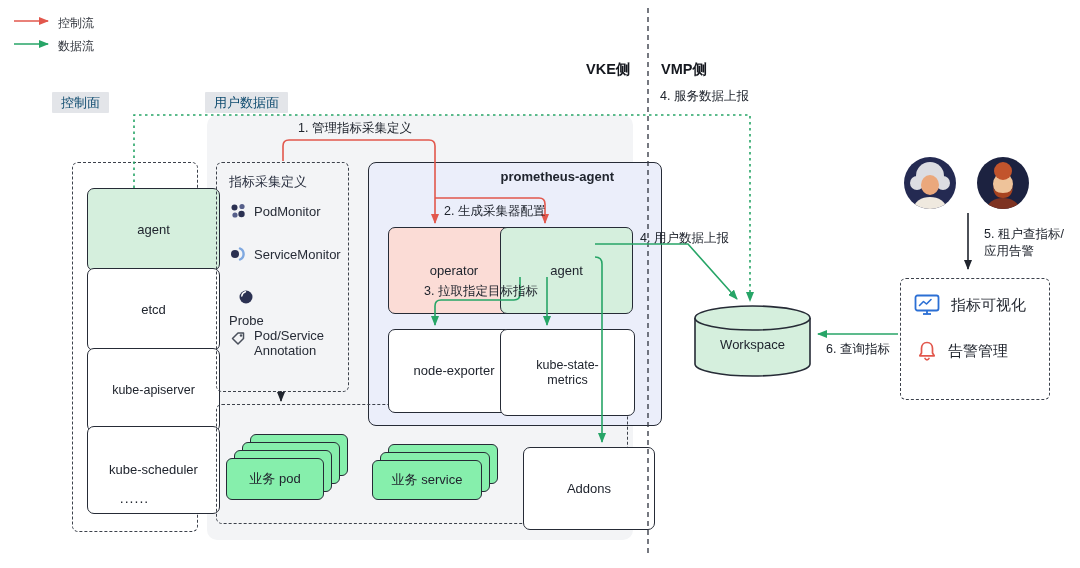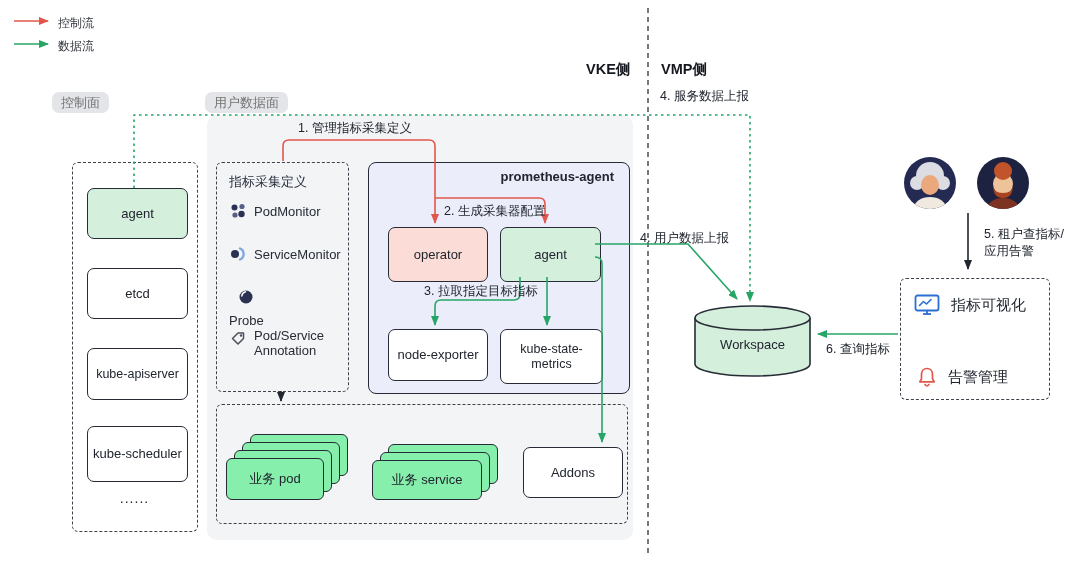--- a/index.html
+++ b/index.html
@@ -1,25 +1,25 @@
 <!DOCTYPE html>
 <html><head>
 <meta charset="utf-8">
 <style>
   html,body{margin:0;padding:0;background:#ffffff;font-family:"Liberation Sans",sans-serif;}
   .canvas{position:relative;width:1080px;height:568px;background:#fff;overflow:hidden;color:#20252e;}
   .panel{position:absolute;background:#f3f4f6;border-radius:10px;}
   .node{position:absolute;display:flex;align-items:center;justify-content:center;text-align:center;
         border:1.5px solid #262b36;border-radius:7px;background:#fff;font-size:13px;line-height:1.2;
-        color:#20252e;padding:2px;overflow-wrap:break-word;}
+        color:#20252e;padding:18px;overflow-wrap:break-word;}
   .node.green{background:#d5efdd;}
   .node.red{background:#fbdcd6;}
   .node.small{font-size:12.5px;}
   .dashed{position:absolute;border:1.6px dashed #3c414b;border-radius:6px;}
-  .tag{position:absolute;background:#e3e5e9;color:#737373;font-size:13px;padding:4px 9px;border-radius:7px;line-height:1;}
+  .tag{position:absolute;background:#e3e5e9;color:#0c4a6e;font-size:13px;padding:4px 9px;border-radius:1px;line-height:1;}
   .side-label{position:absolute;font-weight:bold;font-size:14.5px;color:#15181f;}
   .flow-label{position:absolute;font-size:12.5px;color:#20252e;white-space:nowrap;z-index:7;}
   .flow-label span{display:block;}
   .legend-label{position:absolute;font-size:12px;color:#33373f;}
   .def-title{position:absolute;font-size:13px;color:#2a3040;}
   .defrow{position:absolute;display:flex;align-items:center;gap:7px;font-size:13px;color:#262b36;}
   .defrow.wrap{align-items:flex-start;white-space:normal;width:106px;}
   .defrow.wrap svg{margin-top:2px;flex:none;}
   .pa-title{position:absolute;font-weight:bold;font-size:13px;color:#20252e;text-align:right;z-index:3;}
   .stack{position:absolute;border:1.5px solid #262b36;border-radius:6px;background:#86efac;
@@ -141,21 +141,21 @@
   <div class="dashed" style="left:900px;top:278px;width:148px;height:120px;"></div>
   <div class="ops-row" style="left:914px;top:294px;">
     <svg width="26" height="22" viewBox="0 0 26 22">
       <rect x="1.5" y="1.5" width="23" height="15" rx="2" fill="#fff" stroke="#2b6fd4" stroke-width="1.8"></rect>
       <path d="M5.5,11.5 L9.5,7.5 L12.5,10 L17,5.5" stroke="#2b6fd4" stroke-width="1.6" fill="none" stroke-linecap="round" stroke-linejoin="round"></path>
       <line x1="9" y1="20" x2="17" y2="20" stroke="#2b6fd4" stroke-width="1.8"></line>
       <line x1="13" y1="16.5" x2="13" y2="20" stroke="#2b6fd4" stroke-width="1.8"></line>
     </svg>
     <span>指标可视化</span>
   </div>
-  <div class="ops-row" style="left:917px;top:366px;">
+  <div class="ops-row" style="left:917px;top:340px;">
     <svg width="20" height="22" viewBox="0 0 20 22">
       <path d="M10,2.5 C6.5,2.5 4.5,5.2 4.5,8.5 V13 L2.8,15.8 H17.2 L15.5,13 V8.5 C15.5,5.2 13.5,2.5 10,2.5 Z" fill="none" stroke="#e2574c" stroke-width="1.7" stroke-linejoin="round"></path>
       <path d="M8,18.5 A2.2,2.2 0 0 0 12,18.5" fill="none" stroke="#e2574c" stroke-width="1.7" stroke-linecap="round"></path>
     </svg>
     <span>告警管理</span>
   </div>
 
   <div class="flow-label" style="left:298px;top:120px;">1. 管理指标采集定义</div>
   <div class="flow-label" style="left:444px;top:203px;">2. 生成采集器配置</div>
   <div class="flow-label" style="left:424px;top:283px;">3. 拉取指定目标指标</div>

